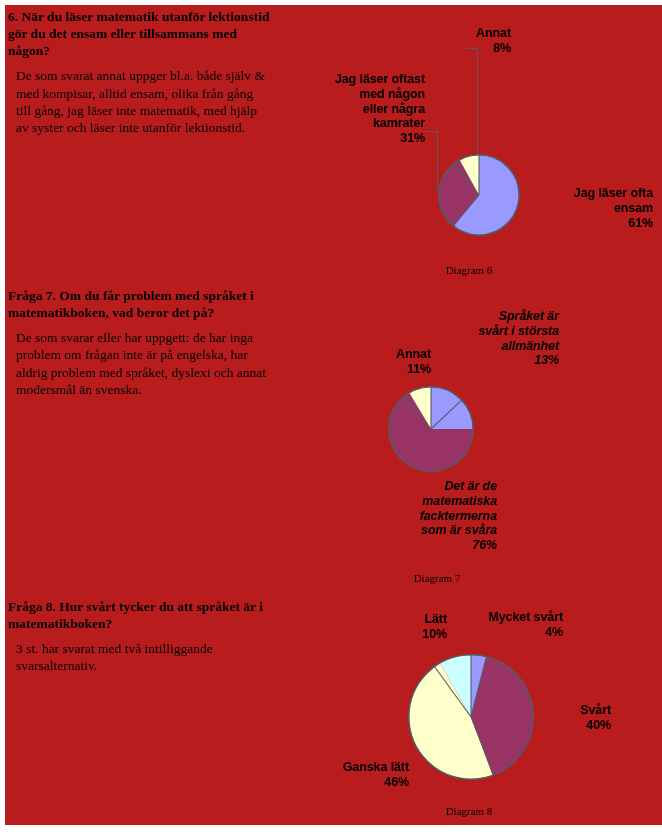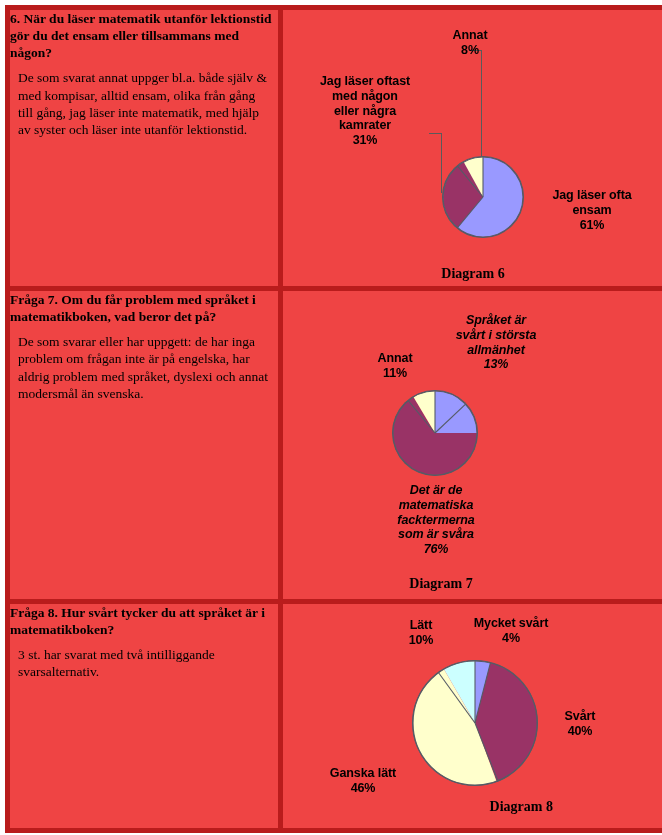--- a/index.html
+++ b/index.html
@@ -22,24 +22,24 @@
   }
   table.survey {
     position: absolute;
     left: 5px;
     top: 5px;
     width: 651px;
     border-collapse: collapse;
     table-layout: fixed;
   }
   table.survey td {
-    border: 5px solid #b91c1c;
+    border: 3px solid #b91c1c;
     vertical-align: top;
     padding: 0;
-    background: #ef4444;
+    background: #b91c1c;
   }
   td.textcell {
     width: 268px;
     padding: 6px 6px 6px 8px;
   }
   td.chartcell {
     width: 381px;
     position: relative;
   }
   .q-title {
@@ -78,32 +78,32 @@
   .lbl {
     position: absolute;
     font-family: "Liberation Sans", sans-serif;
     font-size: 12.5px;
     font-weight: bold;
     line-height: 1.18;
     color: #000000;
     white-space: pre-line;
     letter-spacing: -0.1px;
   }
-  .lbl.center { text-align: center; }
+  .lbl.center { text-align: right; }
   .leader {
     position: absolute;
     background: #5a5a5a;
   }
   .leader.v { width: 1px; }
   .leader.h { height: 1px; }
   .caption {
     position: absolute;
     font-family: "Liberation Serif", serif;
-    font-weight: bold;
-    font-size: 14px;
+    font-weight: normal;
+    font-size: 11px;
     color: #000000;
     text-align: center;
     width: 160px;
   }
 </style>
 </head>
 <body>
 
 <div class="page">
 
@@ -240,20 +240,20 @@
 
           <div class="lbl center" style="left:172px; top:12px; width:112px;">Mycket svårt
 4%</div>
 
           <div class="lbl center" style="left:262px; top:105px; width:70px;">Svårt
 40%</div>
 
           <div class="lbl center" style="left:30px; top:152px; width:100px;margin-top:10px;">Ganska lätt
 46%</div>
 
-          <div class="caption" style="left:110px; top:195px;text-align:right;">Diagram 8</div>
+          <div class="caption" style="left:110px; top:207px;">Diagram 8</div>
         </div>
       </td>
     </tr>
 
   </tbody>
     </table>
 </div>
 
 </body></html>

